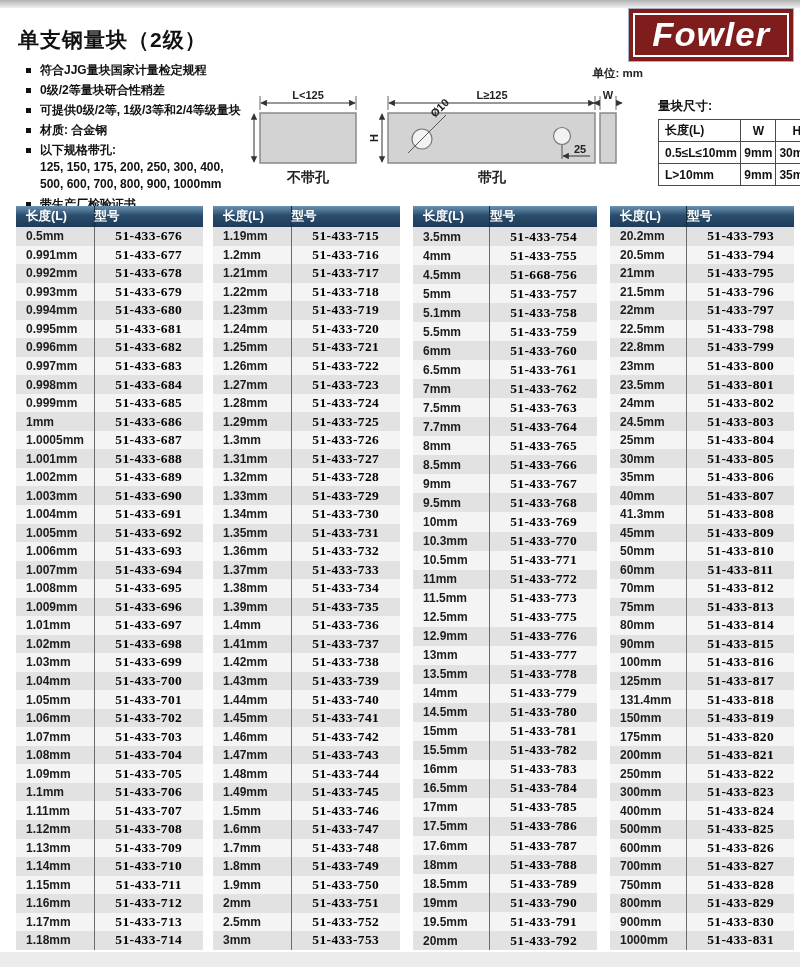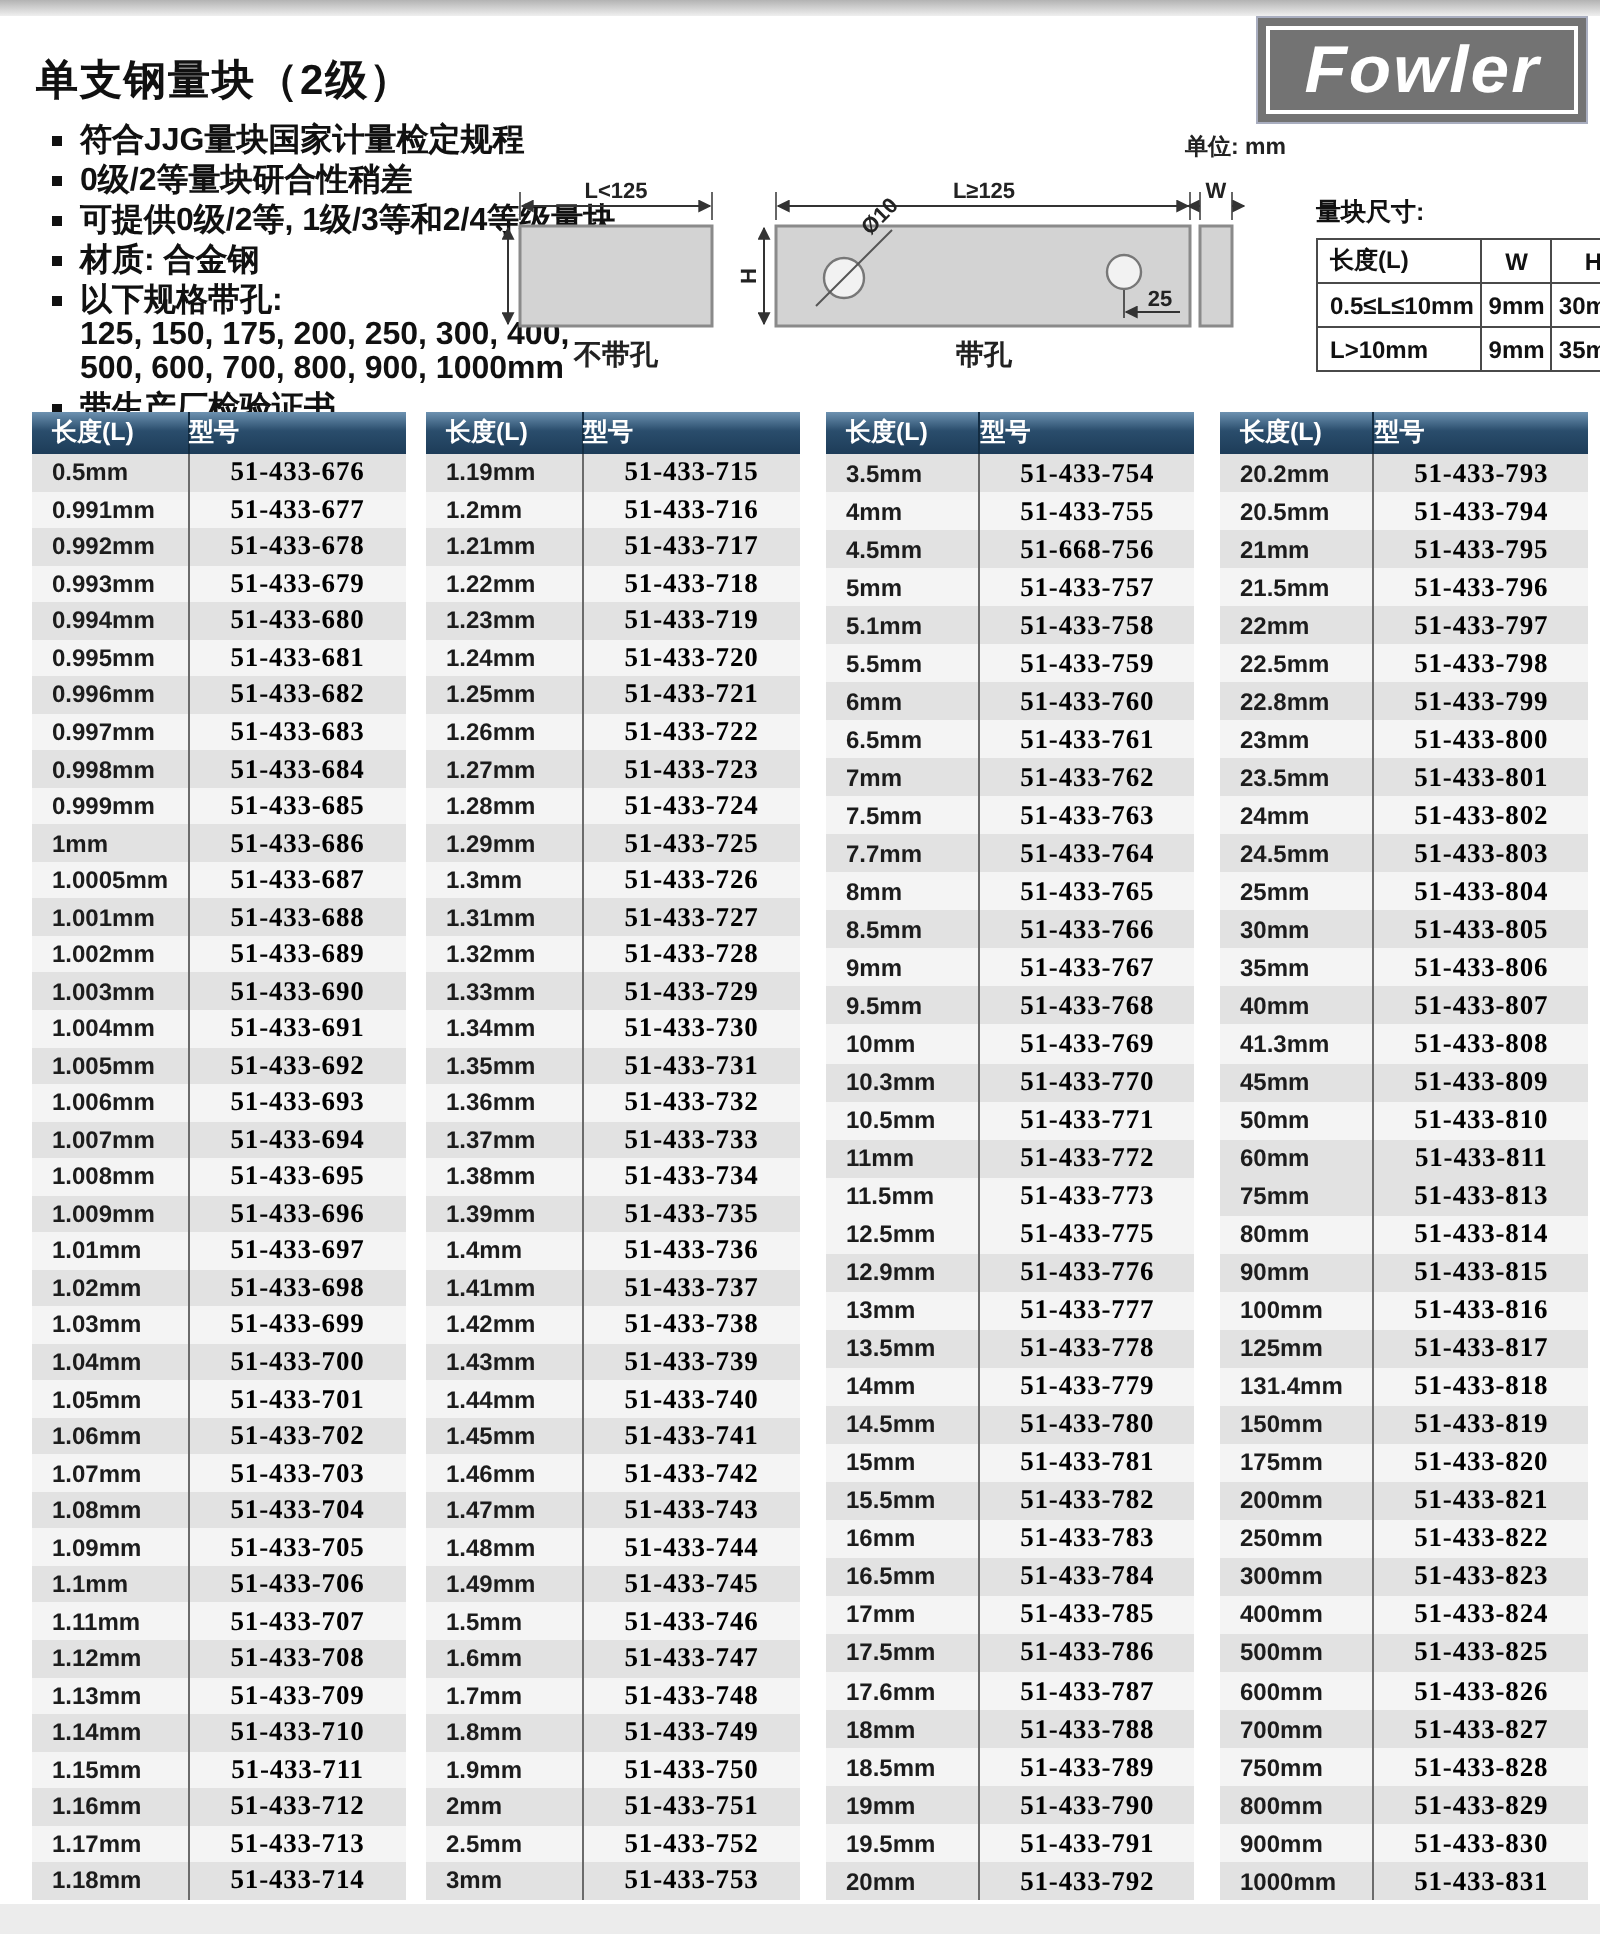--- a/index.html
+++ b/index.html
@@ -8,30 +8,30 @@
     background:#ffffff;font-family:"Liberation Sans",sans-serif;color:#111;
   }
   .top-edge{position:absolute;left:0;top:0;width:800px;height:8px;
     background:linear-gradient(#b3b3b3,#efefef);}
   .bottom-edge{position:absolute;left:0;top:952px;width:800px;height:15px;background:#ececec;}
 
   
   .page-title{position:absolute;left:18px;top:12px;font-size:21px;font-weight:bold;letter-spacing:1px;}
 
   
-  .logo{position:absolute;left:628px;top:8px;width:166px;height:54px;background:#737373;
+  .logo{position:absolute;left:628px;top:8px;width:166px;height:54px;background:#7f1d1d;
     border:1px solid #a9aec0;box-sizing:border-box;}
   .logo-inner{position:absolute;inset:4px;border:2px solid #ffffff;display:flex;align-items:center;justify-content:center;}
   .logo-text{color:#fff;font-size:33px;font-weight:bold;font-style:italic;letter-spacing:1px;transform:scaleX(1.05);}
 
   
   .features{position:absolute;left:26px;top:62px;width:300px;}
   .feature{display:flex;margin-bottom:3px;}
   .feature .sq{flex:0 0 auto;width:5px;height:5px;background:#111;margin:6px 9px 0 0;}
-  .feature .txt{font-size:16px;font-weight:bold;line-height:17px;white-space:pre-line;}
+  .feature .txt{font-size:12px;font-weight:bold;line-height:17px;white-space:pre-line;}
 
   
   .diagram{position:absolute;left:250px;top:62px;width:395px;height:140px;}
   svg text{font-family:"Liberation Sans",sans-serif;fill:#222;}
   .dimtxt{font-size:11px;font-weight:bold;}
   .captxt{font-size:14px;font-weight:bold;}
   .unittxt{font-size:11.5px;font-weight:bold;}
 
   
   .size-panel{position:absolute;left:634px;top:98px;width:148px;padding-left:24px;}
@@ -740,20 +740,24 @@
         <div class="cell model">51-433-809</div>
       </div>
       <div class="trow odd">
         <div class="cell len">50mm</div>
         <div class="cell model">51-433-810</div>
       </div>
       <div class="trow even">
         <div class="cell len">60mm</div>
         <div class="cell model">51-433-811</div>
       </div>
+      <div class="trow odd">
+        <div class="cell len">70mm</div>
+        <div class="cell model">51-433-812</div>
+      </div>
       <div class="trow even">
         <div class="cell len">75mm</div>
         <div class="cell model">51-433-813</div>
       </div>
       <div class="trow odd">
         <div class="cell len">80mm</div>
         <div class="cell model">51-433-814</div>
       </div>
       <div class="trow even">
         <div class="cell len">90mm</div>

